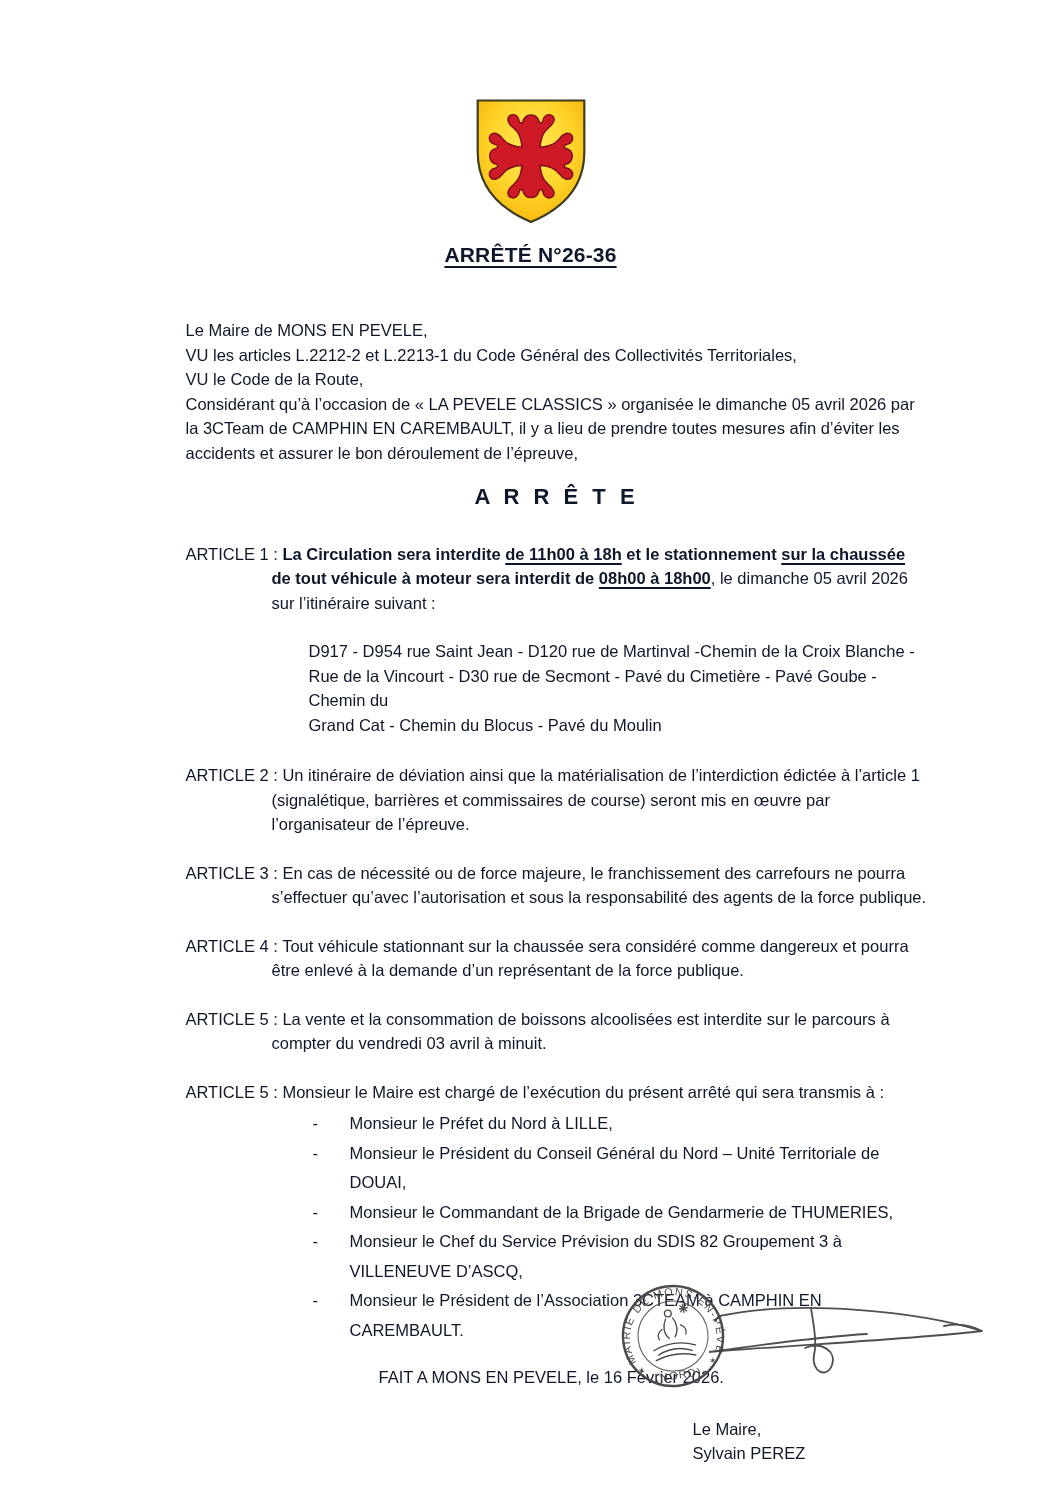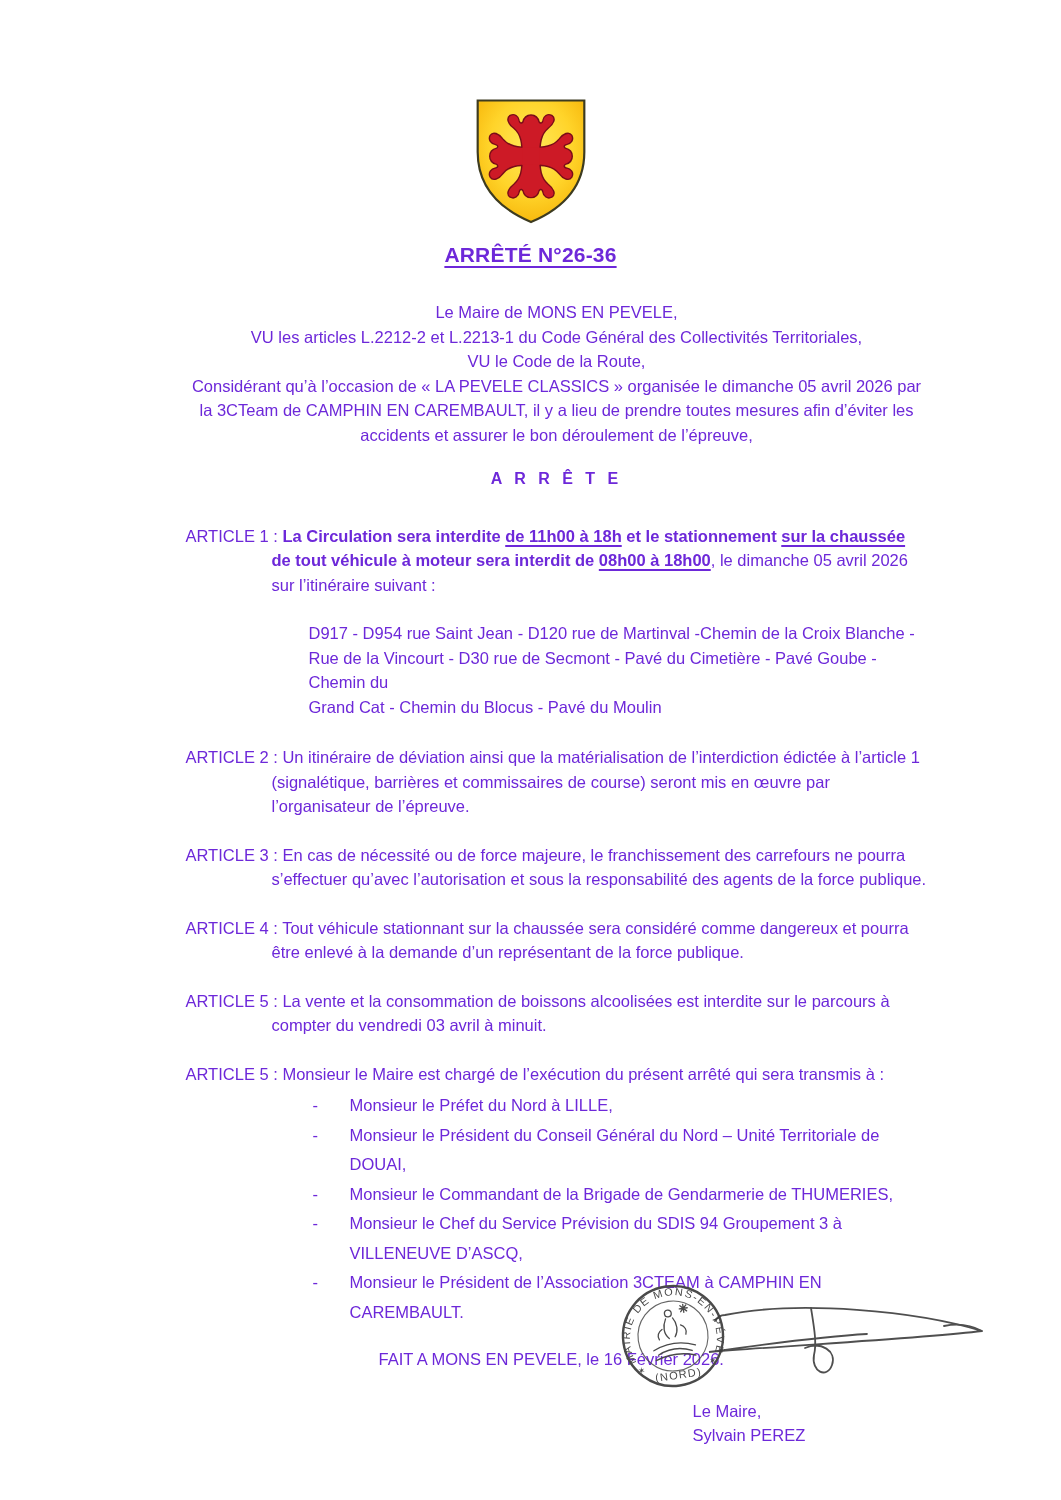--- a/index.html
+++ b/index.html
@@ -3,37 +3,37 @@
 <meta charset="utf-8">
 <title>ARRÊTÉ N°26-36</title>
 <style>
   html,body { margin:0; padding:0; background:#ffffff; }
   .page {
     position:relative;
     width:940px; height:1500px;
     margin:0 auto;
     background:#ffffff;
     font-family:"Liberation Sans", sans-serif;
-    color:#6d28d9;
+    color:#0f172a;
     overflow:hidden;
   }
   .crest-wrap { padding-top:93px; display:flex; justify-content:center; }
   .doc-title {
     text-align:center; margin-top:16px;
     font-size:21px; font-weight:bold;
     text-decoration:underline;
     text-underline-offset:4px;
     text-decoration-thickness:2px;
     letter-spacing:.2px;
   }
   .content { padding:0 73px 0 125px; font-size:16.5px; line-height:24.5px; }
-  .preamble { margin-top:33px;text-align:center; }
+  .preamble { margin-top:51px; }
   .arrete-heading {
     text-align:center; margin-top:20px; margin-bottom:32px;
-    font-size:16px; font-weight:bold; letter-spacing:4px;
+    font-size:22px; font-weight:bold; letter-spacing:4px;
   }
   .article { margin:0 0 24px 0; padding-left:86px; text-indent:-86px; }
   .article .lbl { font-weight:normal; }
   .b  { font-weight:bold;text-align:center; }
   .u  { text-decoration:underline; text-decoration-thickness:1.8px; text-underline-offset:3px; }
   .route-block { margin:0 0 26px 123px; }
   .bullets { margin-top:5px; }
   .bullet-row { display:flex; margin-left:127px; line-height:29.5px; }
   .bullet-row .dash { width:37px; flex:none; }
   .closing-line { margin:20px 0 0 193px; }
@@ -123,21 +123,21 @@
       <div class="bullet-row">
           <span class="dash">-</span>
           <span>Monsieur le Président du Conseil Général du Nord – Unité Territoriale de DOUAI,</span>
         </div>
       <div class="bullet-row">
           <span class="dash">-</span>
           <span>Monsieur le Commandant de la Brigade de Gendarmerie de THUMERIES,</span>
         </div>
       <div class="bullet-row">
           <span class="dash">-</span>
-          <span>Monsieur le Chef du Service Prévision du SDIS 94 Groupement 3 à VILLENEUVE D’ASCQ,</span>
+          <span>Monsieur le Chef du Service Prévision du SDIS 82 Groupement 3 à VILLENEUVE D’ASCQ,</span>
         </div>
       <div class="bullet-row">
           <span class="dash">-</span>
           <span>Monsieur le Président de l’Association 3CTEAM à CAMPHIN EN CAREMBAULT.</span>
         </div>
     </div>
 
     <div class="closing-line">FAIT A MONS EN PEVELE, le 16 Février 2026.</div>
 
     <div class="signoff">

